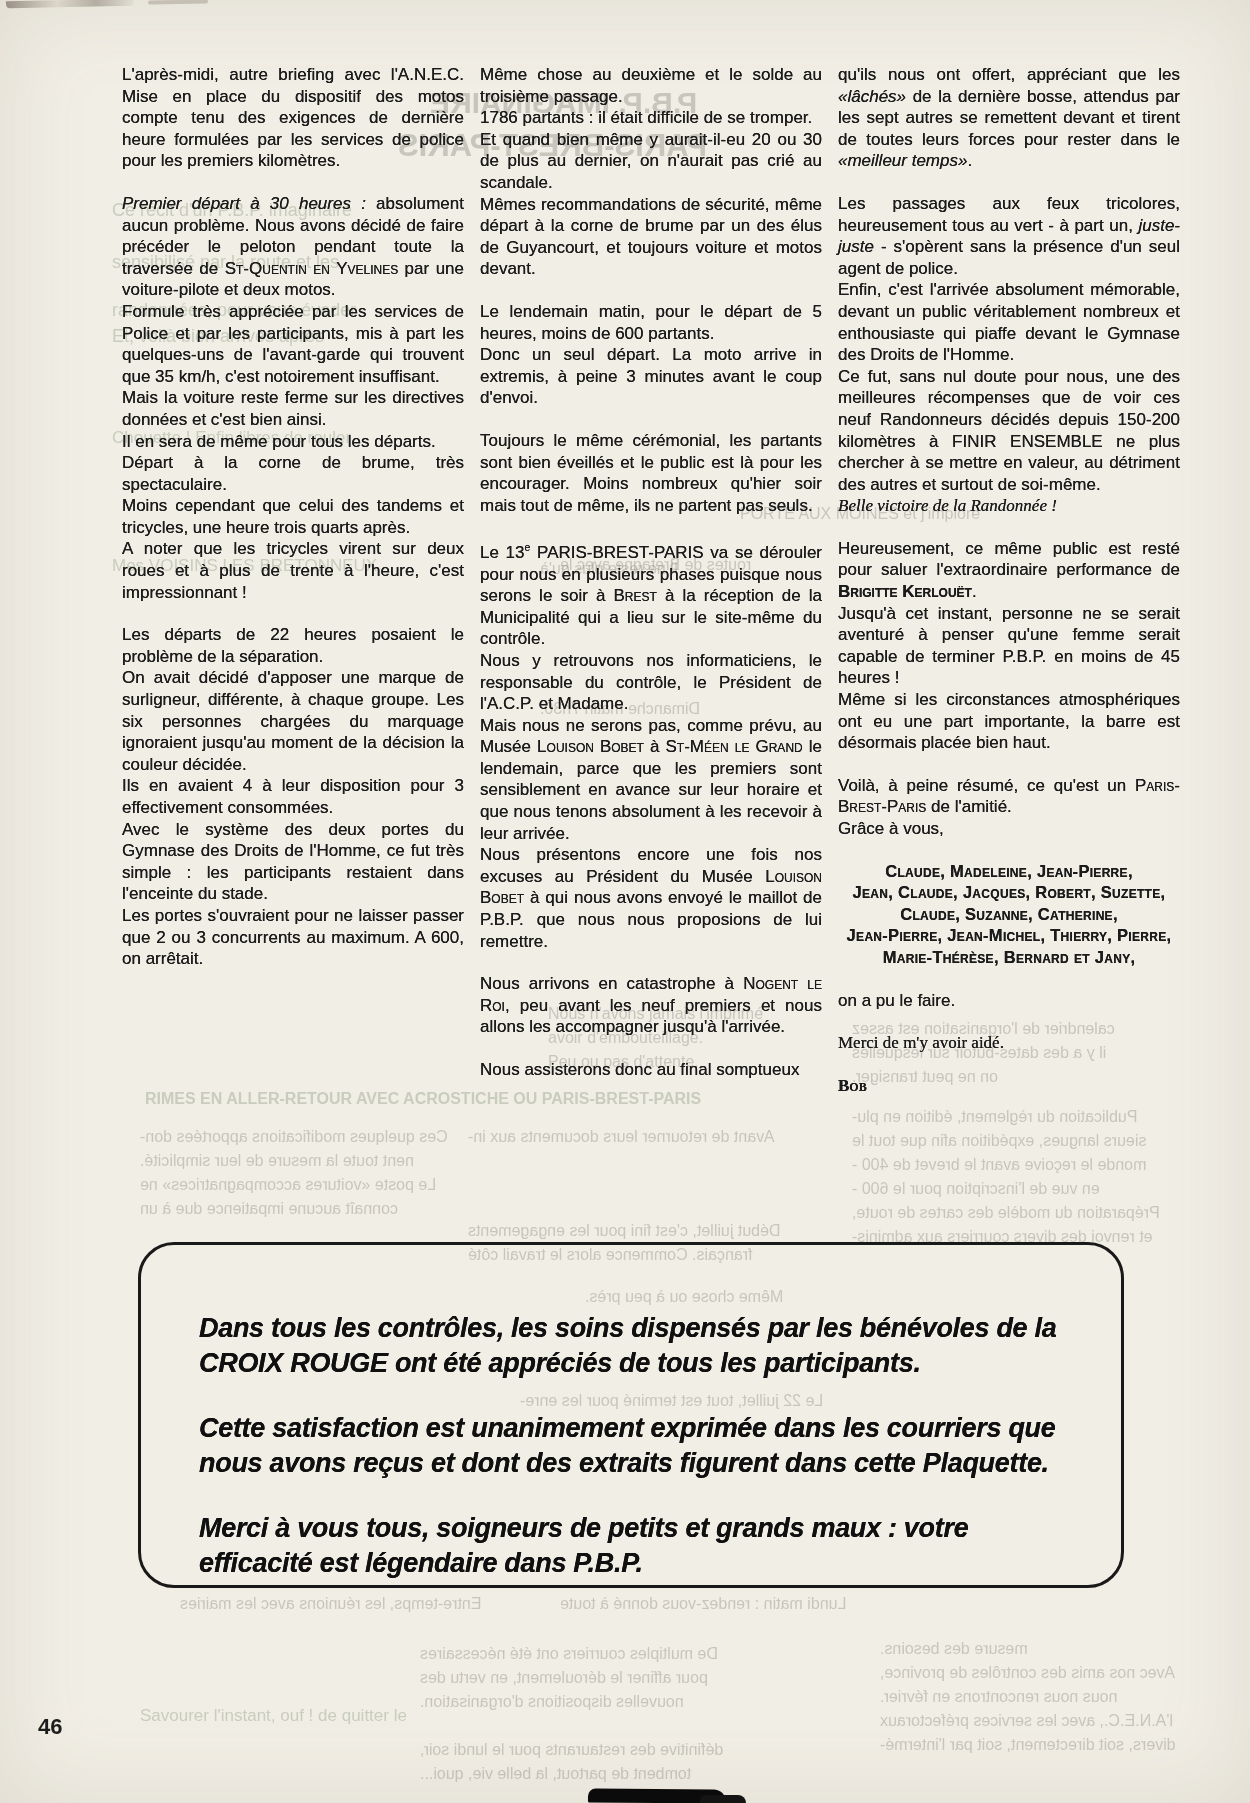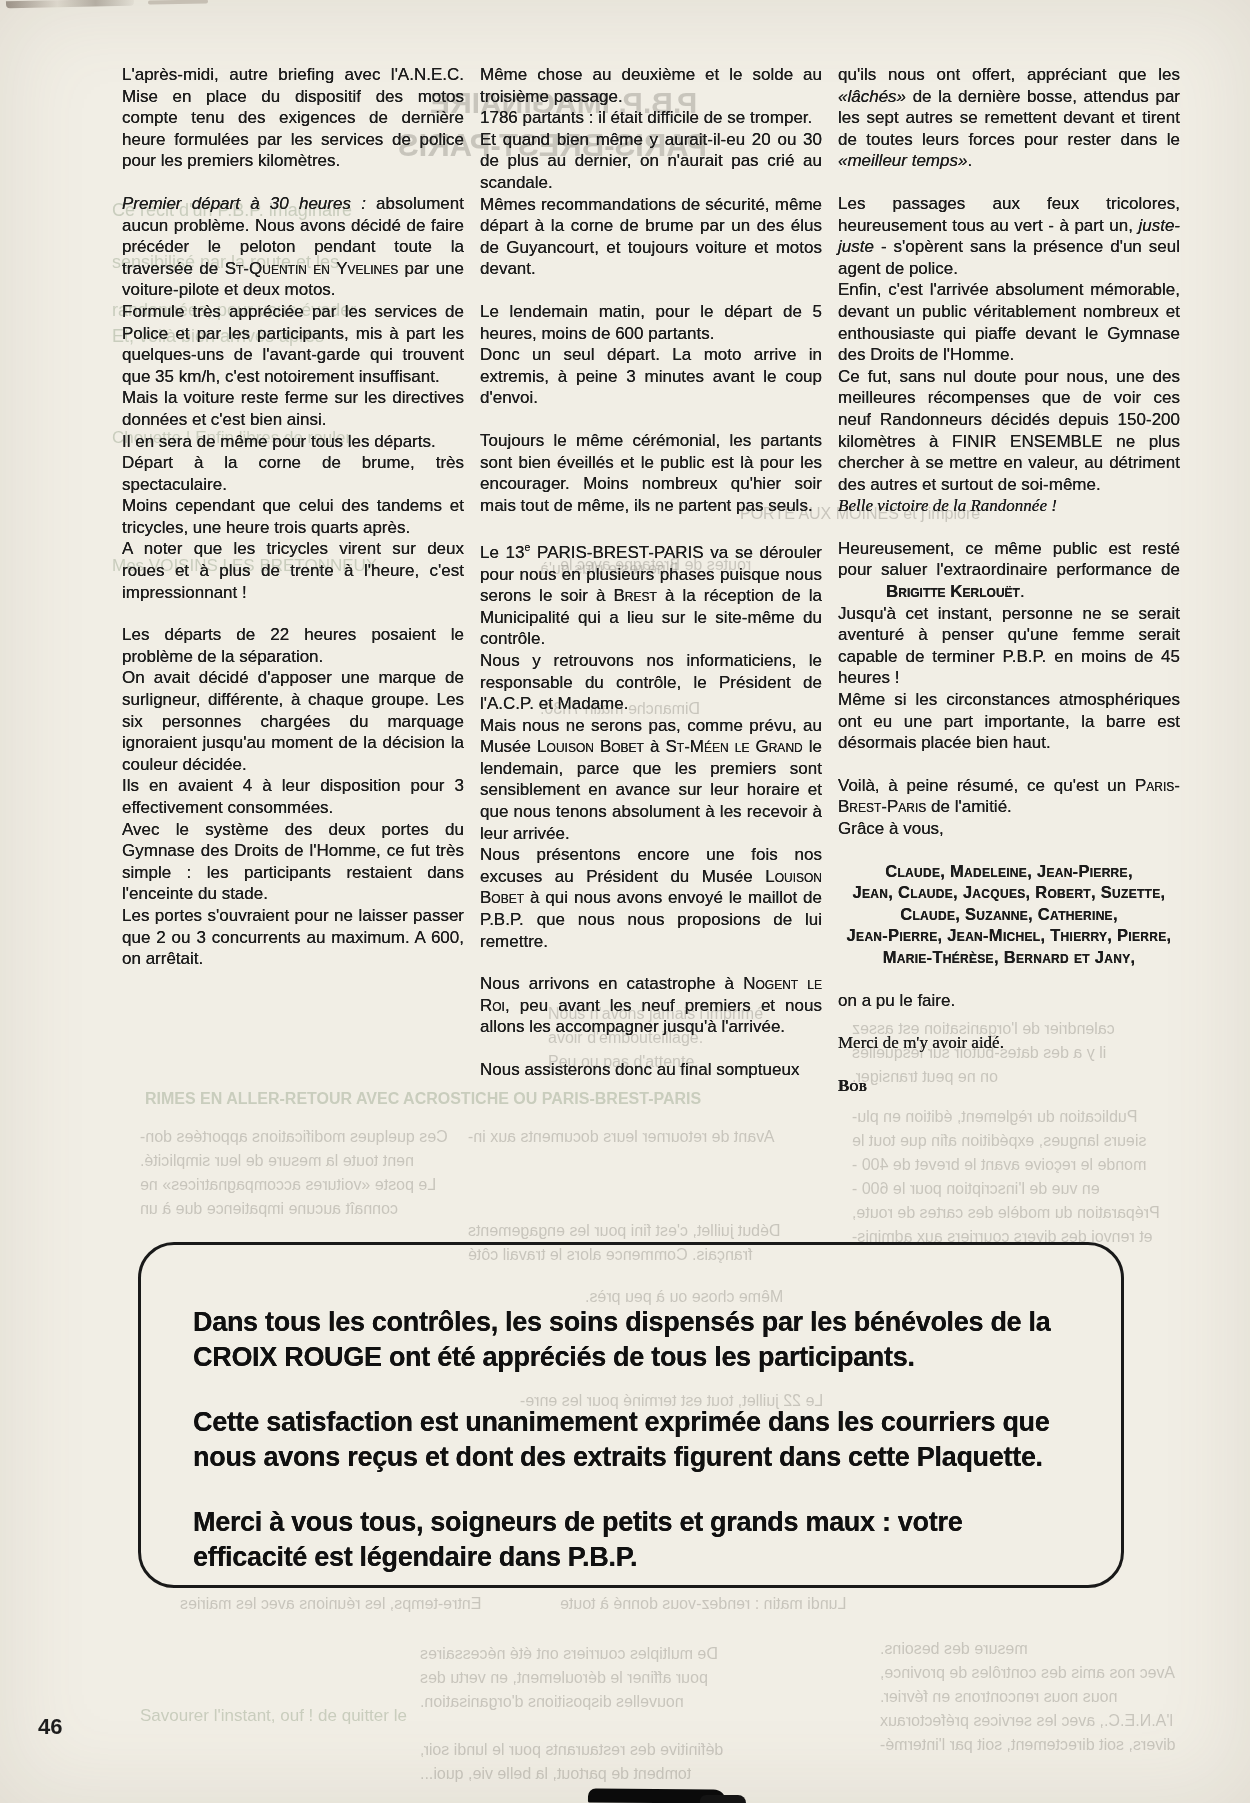--- a/index.html
+++ b/index.html
@@ -10,35 +10,35 @@
     box-shadow:inset 0 0 90px rgba(120,108,88,.14);
   }
   
   .cols{position:absolute;left:122px;top:64px;width:1078px;display:flex;gap:16px;z-index:3;}
   .col{width:342px;font-size:17px;line-height:21.6px;text-align:justify;color:#1b1b1b;
        text-shadow:0 0 .4px currentColor;}
   .col p{margin:0;}
   .col p.g{margin-top:21px;}
   .col p.r{text-align:left;font-family:Liberation Serif, serif;}
   .it{font-style:italic;}
-  .bd{font-weight:bold;margin-left:48px;}
+  .bd{font-weight:bold;}
   .sc{font-variant:small-caps;}
   .sup{vertical-align:super;font-size:.62em;}
   .nm{text-align:center;font-weight:bold;font-variant:small-caps;font-size:16.5px;letter-spacing:.3px;}
   .nm.first{margin-top:21px;}
   .sig{padding-right:34px;font-weight:bold;font-variant:small-caps;}
   .thanks{padding-right:8px;}
   
   .notice{
     position:absolute;left:138px;top:1242px;width:986px;height:346px;z-index:2;
     border:3.5px solid #191919;border-radius:36px;box-sizing:border-box;
     padding:50px 44px 0 42px;
   }
   .notice p{
-    margin:10px;font-weight:bold;font-size:27px;line-height:35px;
+    margin:16px;font-weight:bold;font-style:italic;font-size:27px;line-height:35px;
     color:#101010;letter-spacing:-.3px;text-shadow:0 0 .4px currentColor;
   }
   .notice p + p{margin-top:30px;}
   
   .pageno{position:absolute;left:38px;top:1714px;font-size:22px;font-weight:bold;color:#1d1d1d;z-index:3;}
   
   .ghost{position:absolute;inset:0;z-index:1;pointer-events:none;}
   .gl{position:absolute;white-space:nowrap;font-size:16px;color:rgba(128,126,116,.36);}
   .gl.gr{color:rgba(122,142,112,.34);}
   .gl.m{transform:scaleX(-1);}

